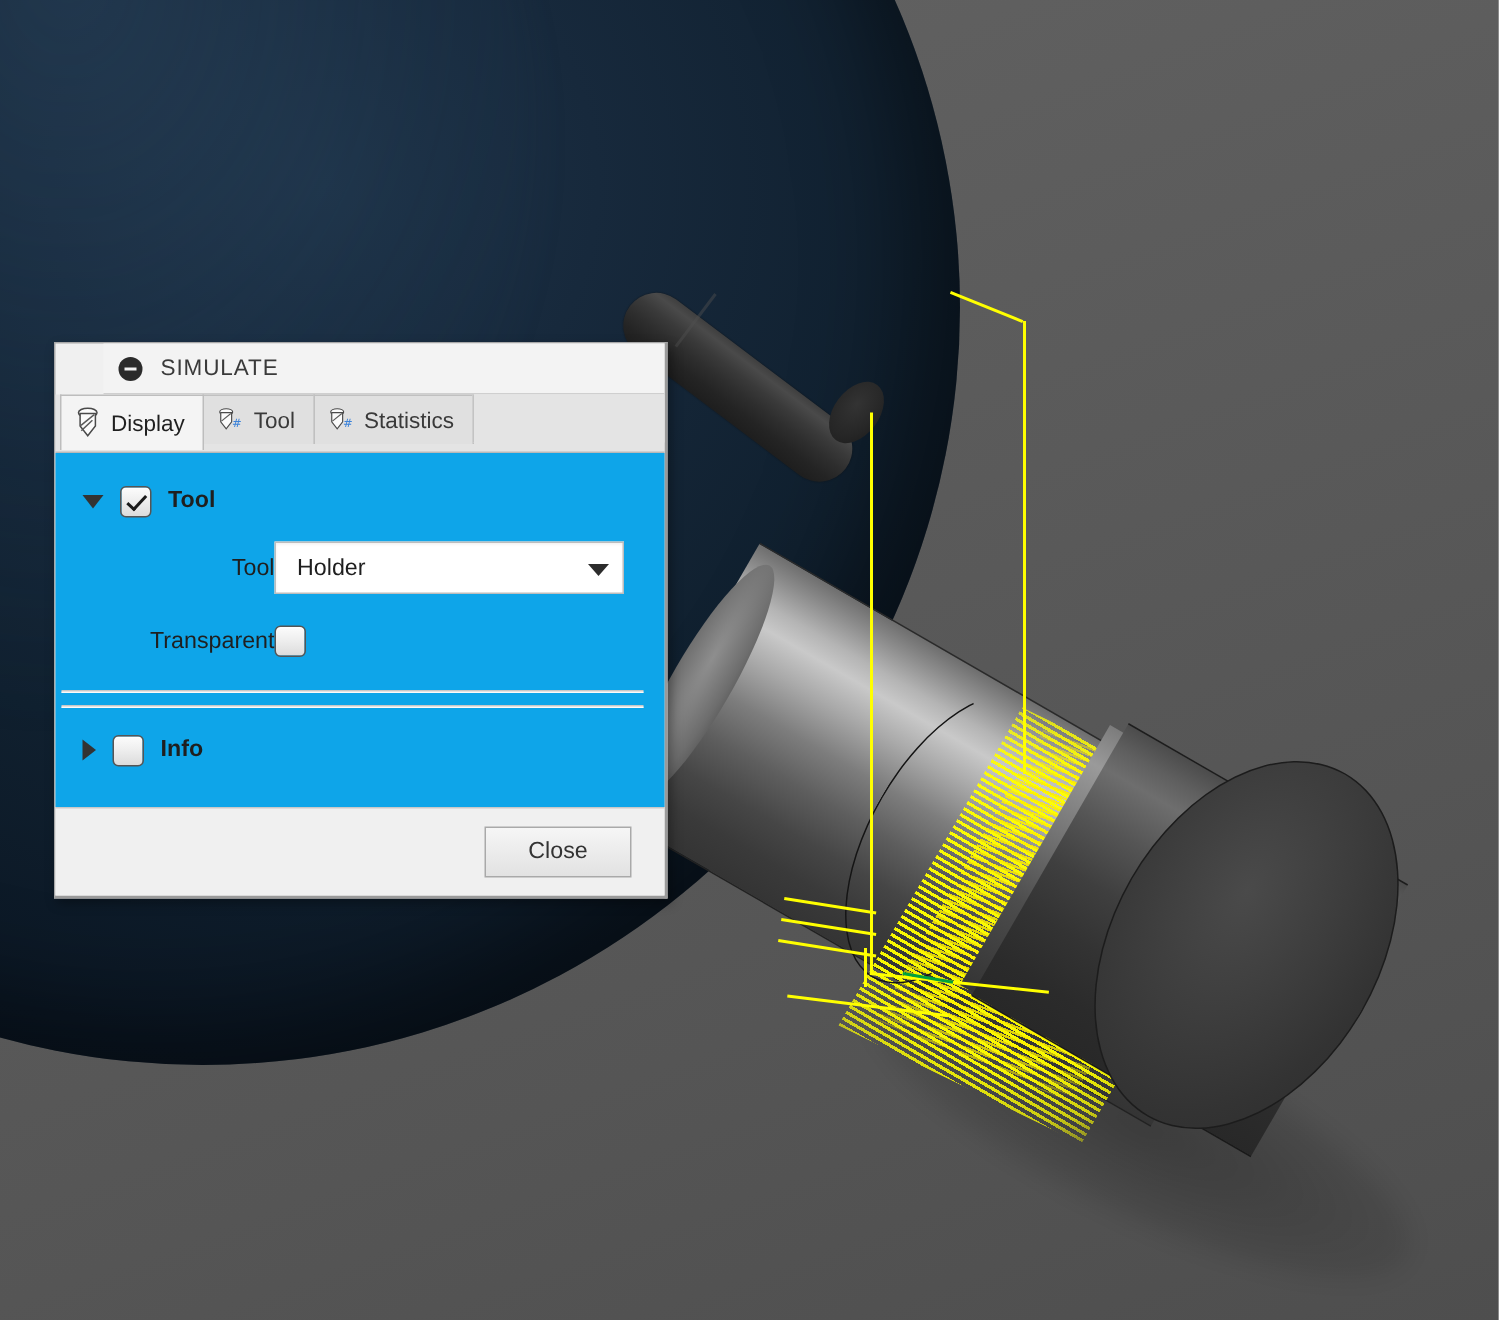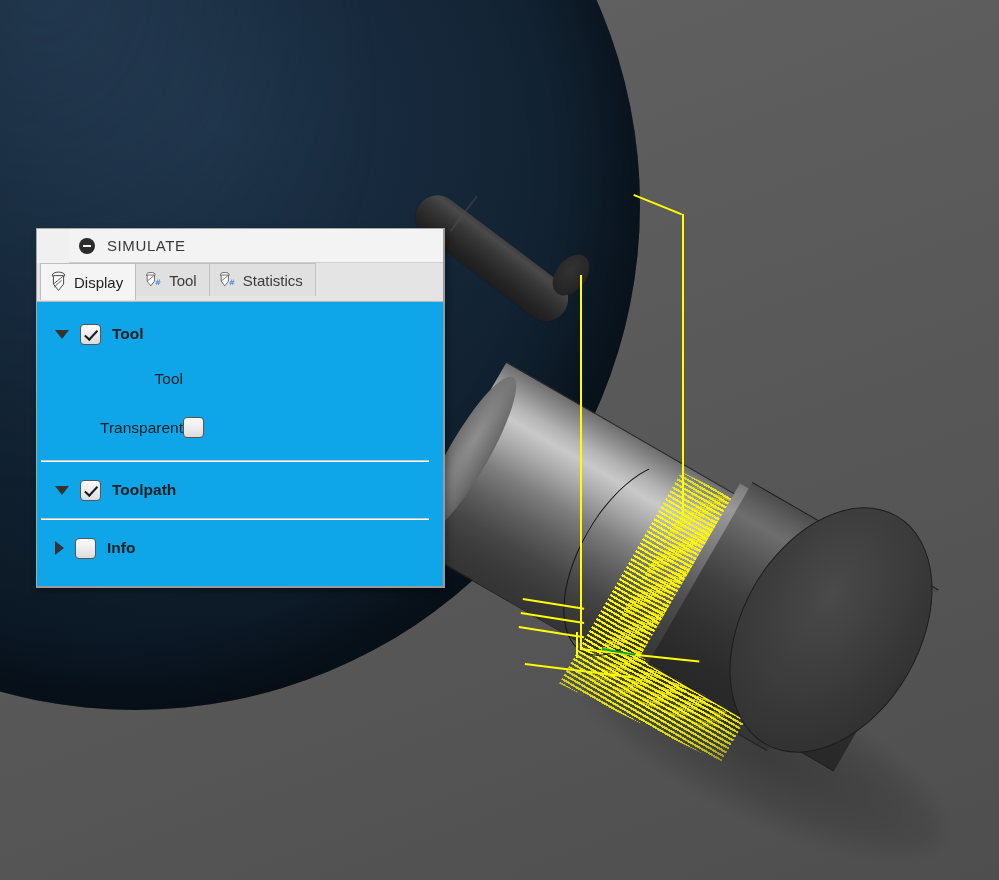--- a/index.html
+++ b/index.html
@@ -527,44 +527,46 @@
 
       <div class="spacer-10"></div>
       <div class="section-head">
         <span class="tri"></span>
         <span class="cbox checked"></span>
         <span class="sec-label">Tool</span>
       </div>
 
       <div class="row">
         <span class="row-label">Tool</span>
+        <div class="combo">
+          <span>Holder</span>
+          <span class="combo-arrow"></span>
+        </div>
       </div>
 
       <div class="row">
         <span class="row-label">Transparent</span>
         <span class="cbox"></span>
       </div>
 
       <div class="sep"></div>
 
-      <div class="section-head">
-        <span class="tri"></span>
-        <span class="cbox checked"></span>
-        <span class="sec-label">Toolpath</span>
-      </div>
 
 
 
 
       <div class="sep"></div>
 
       <div class="section-head">
         <span class="tri right"></span>
         <span class="cbox"></span>
         <span class="sec-label">Info</span>
       </div>
 
       <div class="spacer-18"></div>
     </div>
 
+    <div class="panel-footer">
+      <button class="btn">Close</button>
+    </div>
   </div>
 
 </div>
 
 </body></html>

